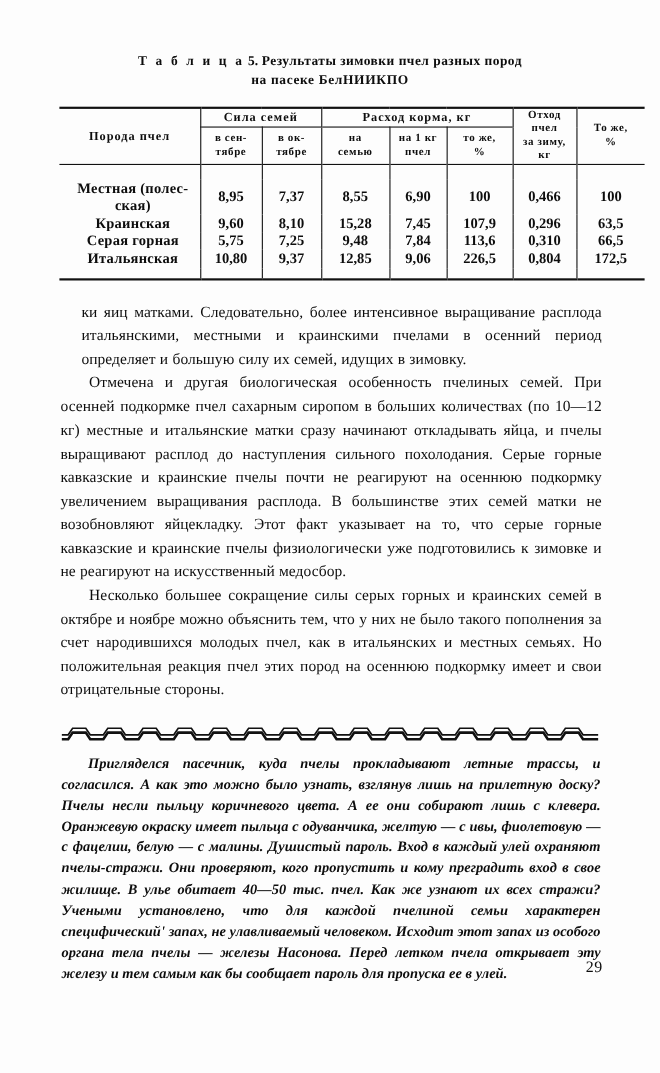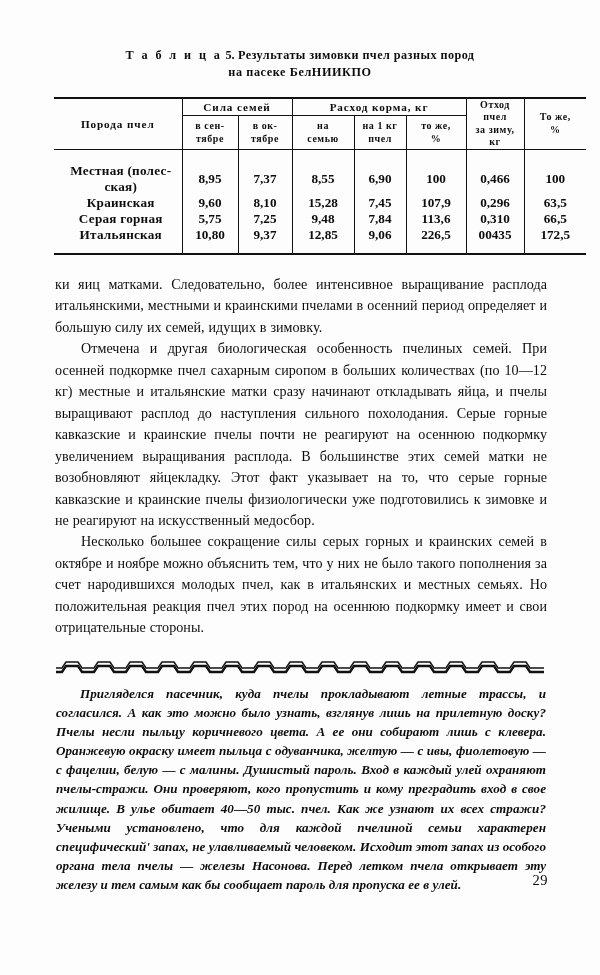--- a/index.html
+++ b/index.html
@@ -103,21 +103,21 @@
     width: 492px;
     font-size: 14.1px;
     line-height: 21.45px;
     text-align: justify;
     text-align-last: left;
     letter-spacing: 0.04px;
     word-spacing: 0.3px;
   }
   .body-text p { margin: 0; }
   .body-text p.indent { text-indent: 26px; }
-  .body-text p.noindent { text-indent: 0; }
+  .body-text p.noindent { text-indent: 0; margin-left: 19px; }
 
   
   .divider {
     position: absolute;
     left: 56px;
     top: 655px;
     width: 488px;
     height: 22px;
   }
   .divider svg { display: block; }
@@ -261,21 +261,21 @@
           <td class="num">66,5</td>
         </tr>
 
         <tr class="data-row">
           <td class="vr breed-cell">Итальянская</td>
           <td class="vr num">10,80</td>
           <td class="vr num">9,37</td>
           <td class="vr num">12,85</td>
           <td class="vr num">9,06</td>
           <td class="vr num">226,5</td>
-          <td class="vr num">00435</td>
+          <td class="vr num">0,804</td>
           <td class="num">172,5</td>
         </tr>
 
         <tr class="spacer-bottom">
           <td class="vr rule-bot"></td>
           <td class="vr rule-bot"></td>
           <td class="vr rule-bot"></td>
           <td class="vr rule-bot"></td>
           <td class="vr rule-bot"></td>
           <td class="vr rule-bot"></td>

